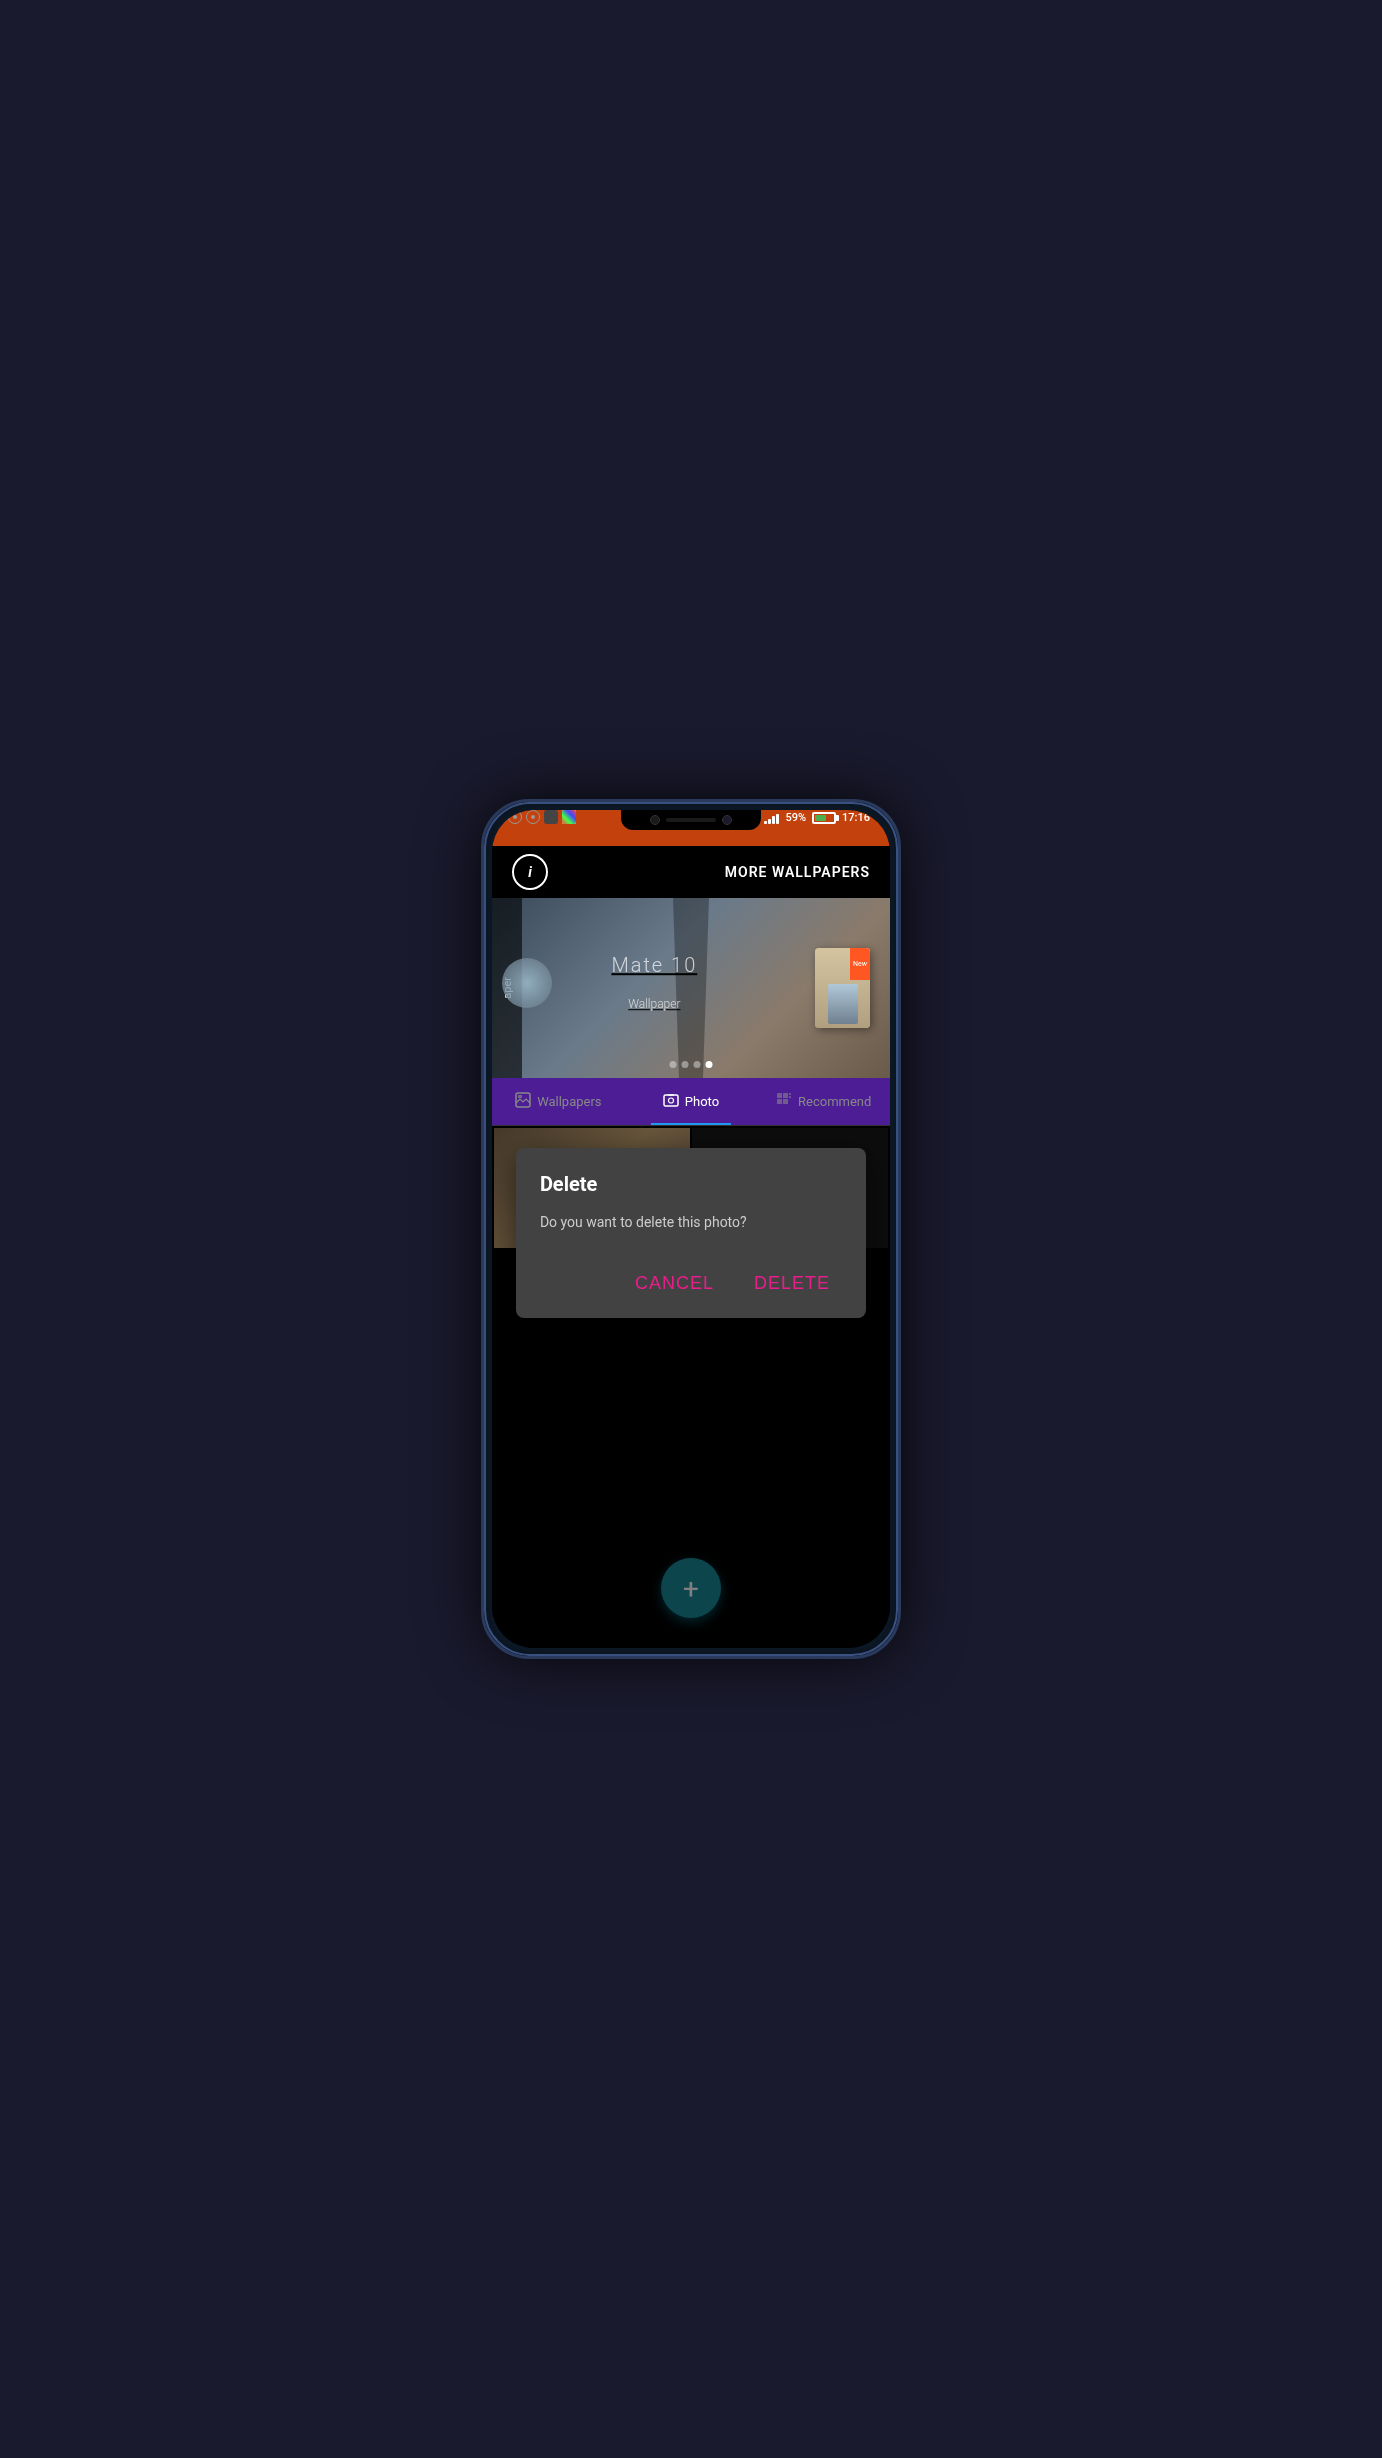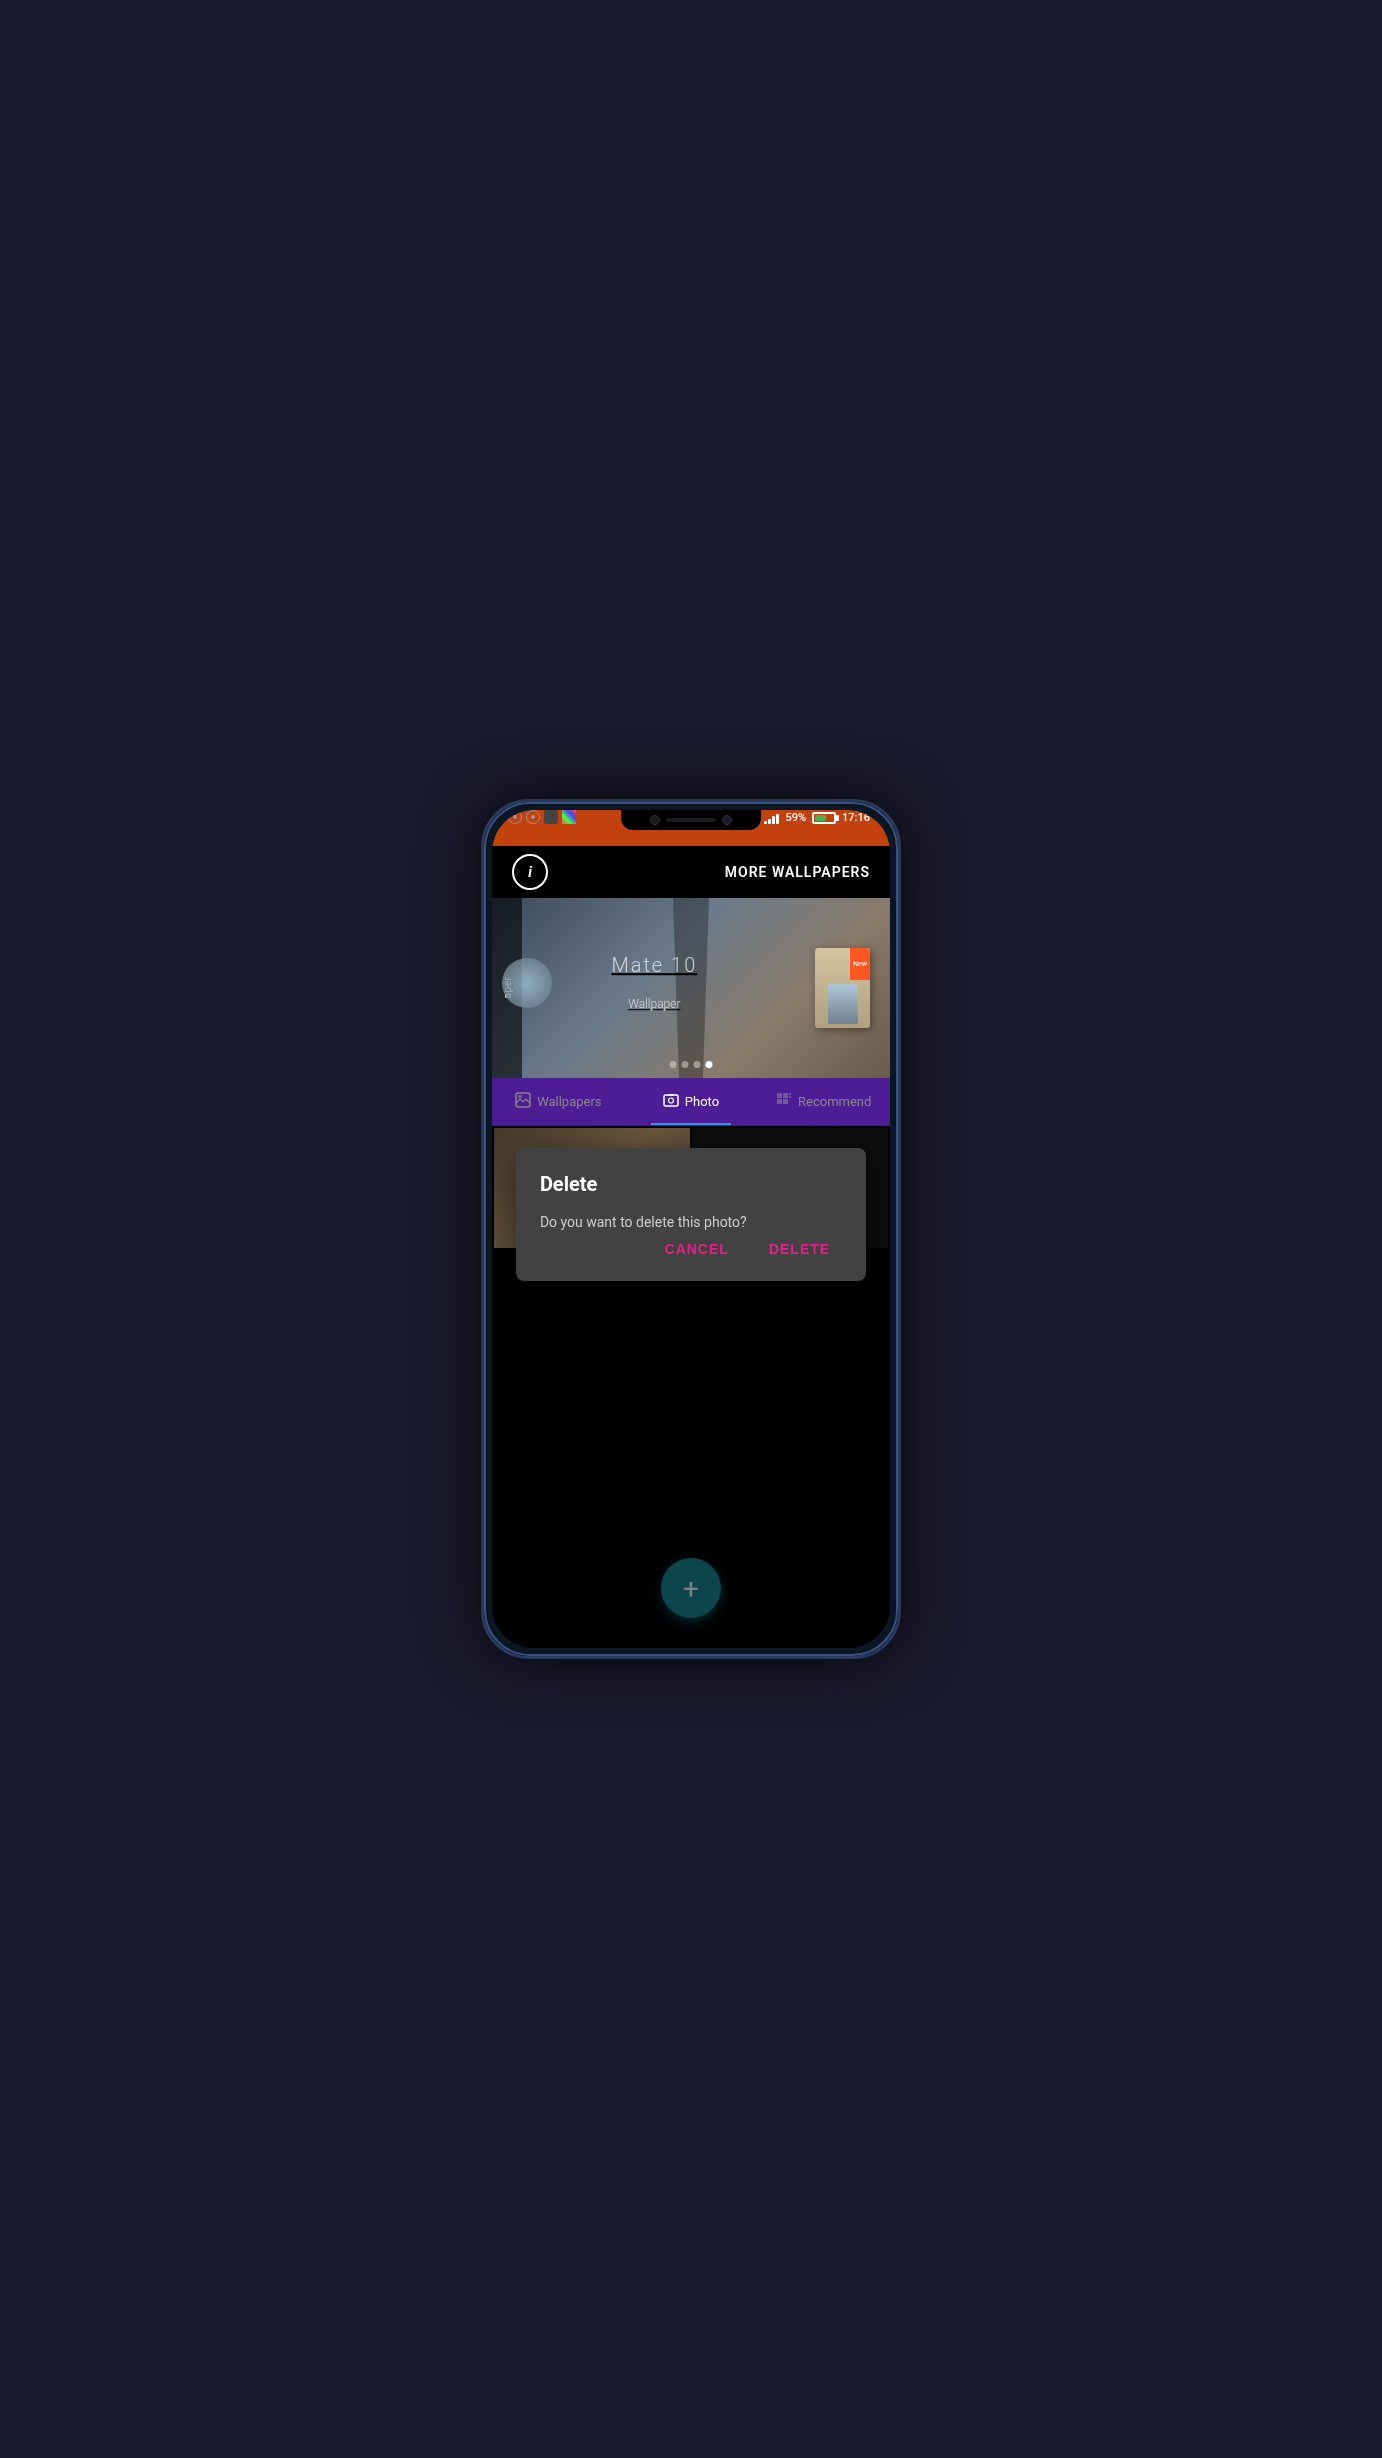--- a/index.html
+++ b/index.html
@@ -389,34 +389,35 @@
       color: #fff;
       font-size: 20px;
       font-weight: bold;
       margin-bottom: 16px;
     }
 
     .dialog-message {
       color: #ccc;
       font-size: 14px;
       line-height: 1.5;
+      margin-bottom: 32px;
     }
 
     .dialog-buttons {
       display: flex;
       justify-content: flex-end;
       gap: 16px;
     }
 
     .dialog-btn {
       background: none;
       border: none;
       padding: 8px 12px;
-      font-size: 14px;
-      font-weight: bold;
+      font-size: 18px;
+      font-weight: normal;
       letter-spacing: 1px;
       cursor: pointer;
       text-transform: uppercase;
     }
 
     .btn-cancel {
       color: #e91e8c;
     }
 
     .btn-delete {

